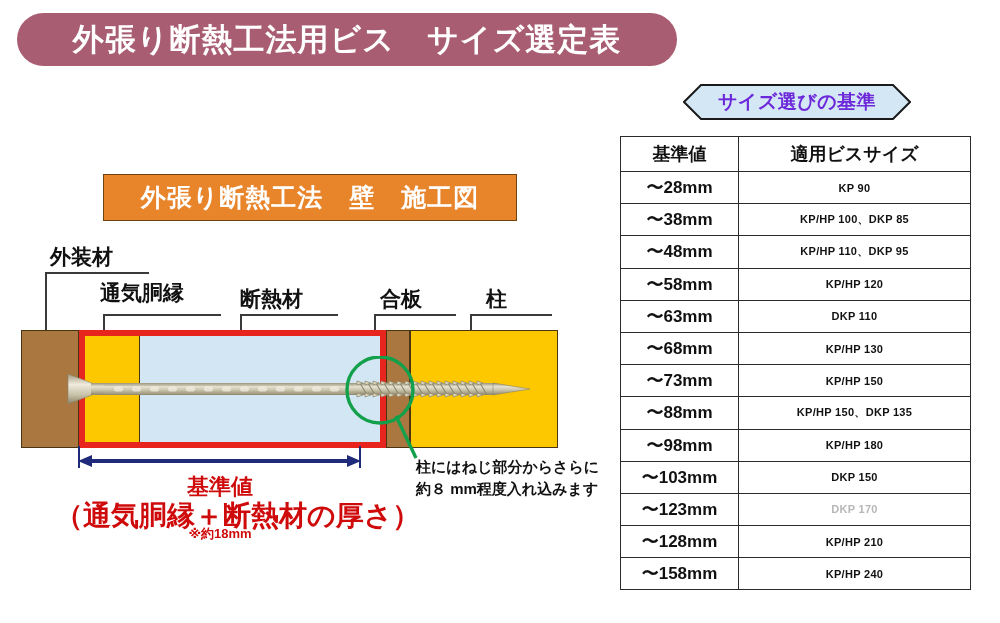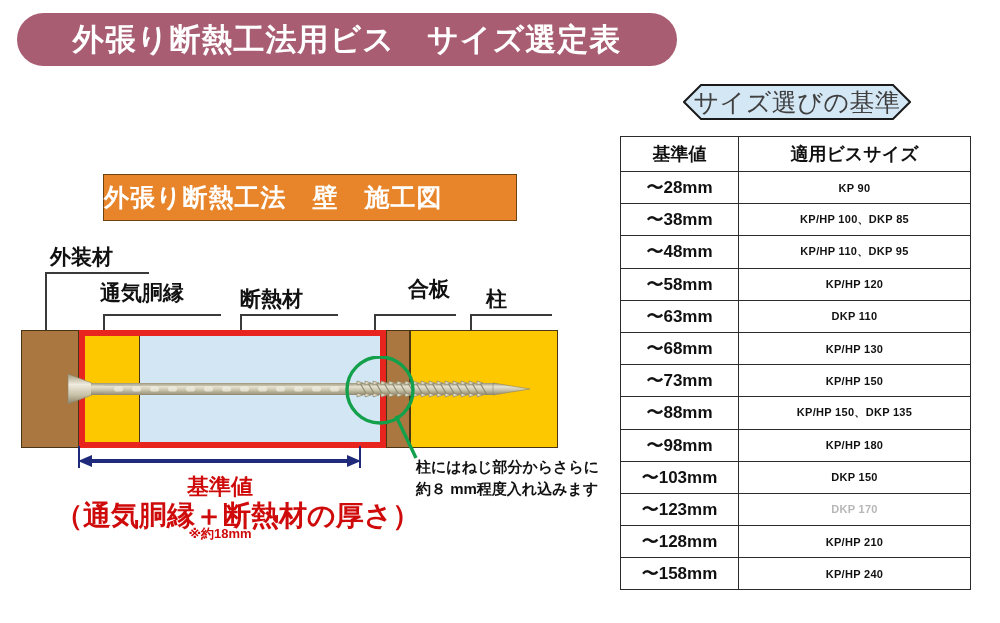--- a/index.html
+++ b/index.html
@@ -22,21 +22,21 @@
     white-space:nowrap;
   }
 
   
   .hex-banner{
     position:absolute;left:683px;top:84px;width:228px;height:36px;
   }
   .hex-banner svg{position:absolute;inset:0;}
   .hex-banner span{
     position:absolute;inset:0;display:flex;align-items:center;justify-content:center;
-    font-size:25px;font-weight:normal;color:#404040;letter-spacing:0.5px;white-space:nowrap;
+    font-size:19px;font-weight:bold;color:#6d28d9;letter-spacing:0.5px;white-space:nowrap;
   }
 
   
   .size-table{
     position:absolute;left:620px;top:136px;width:350px;
     border-collapse:collapse;table-layout:fixed;
   }
   .size-table td,.size-table th{
     border:1px solid #2b2b2b;
     text-align:center;vertical-align:middle;
@@ -49,21 +49,21 @@
   .size-table td.std{font-size:17px;letter-spacing:0px;}
   .size-table td.scr{font-size:11px;letter-spacing:0.3px;}
   .size-table td.muted{color:#b7b7b7;}
 
   
   .diagram{position:absolute;left:0;top:150px;width:600px;height:400px;}
 
   .orange-box{
     position:absolute;left:103px;top:24px;width:412px;height:45px;
     background:#e8842a;border:1px solid #6d4410;
-    display:flex;align-items:center;justify-content:flex-start;
+    display:flex;align-items:center;justify-content:center;
   }
   .orange-box span{
     color:#ffffff;font-size:25px;font-weight:bold;white-space:nowrap;letter-spacing:1px;
   }
 
   
   .section{position:absolute;left:21px;top:180px;width:537px;height:118px;}
   .layer{position:absolute;top:0;height:118px;box-sizing:border-box;}
   .l-exterior{left:0;width:58px;background:#a9773f;border:1px solid #4b3414;}
   .l-redbox{left:58px;width:307px;background:#e8241f;border:0;}
@@ -190,21 +190,21 @@
     <div class="lbl" style="left:100px;top:129px;">通気胴縁</div>
     <div class="leader h" style="left:103px;top:164px;width:118px;"></div>
     <div class="leader v" style="left:103px;top:164px;height:25px;"></div>
     <div class="dot" style="left:98px;top:192px;"></div>
 
     <div class="lbl" style="left:240px;top:135px;">断熱材</div>
     <div class="leader h" style="left:240px;top:164px;width:98px;"></div>
     <div class="leader v" style="left:240px;top:164px;height:25px;"></div>
     <div class="dot" style="left:235px;top:192px;"></div>
 
-    <div class="lbl" style="left:380px;top:125px;margin-left:28px;">合板</div>
+    <div class="lbl" style="left:380px;top:135px;">合板</div>
     <div class="leader h" style="left:374px;top:164px;width:82px;"></div>
     <div class="leader v" style="left:374px;top:164px;height:25px;"></div>
     <div class="dot" style="left:369px;top:192px;"></div>
 
     <div class="lbl" style="left:486px;top:135px;">柱</div>
     <div class="leader h" style="left:470px;top:164px;width:82px;"></div>
     <div class="leader v" style="left:470px;top:164px;height:25px;"></div>
     <div class="dot" style="left:465px;top:192px;"></div>
 
     <div class="section">

